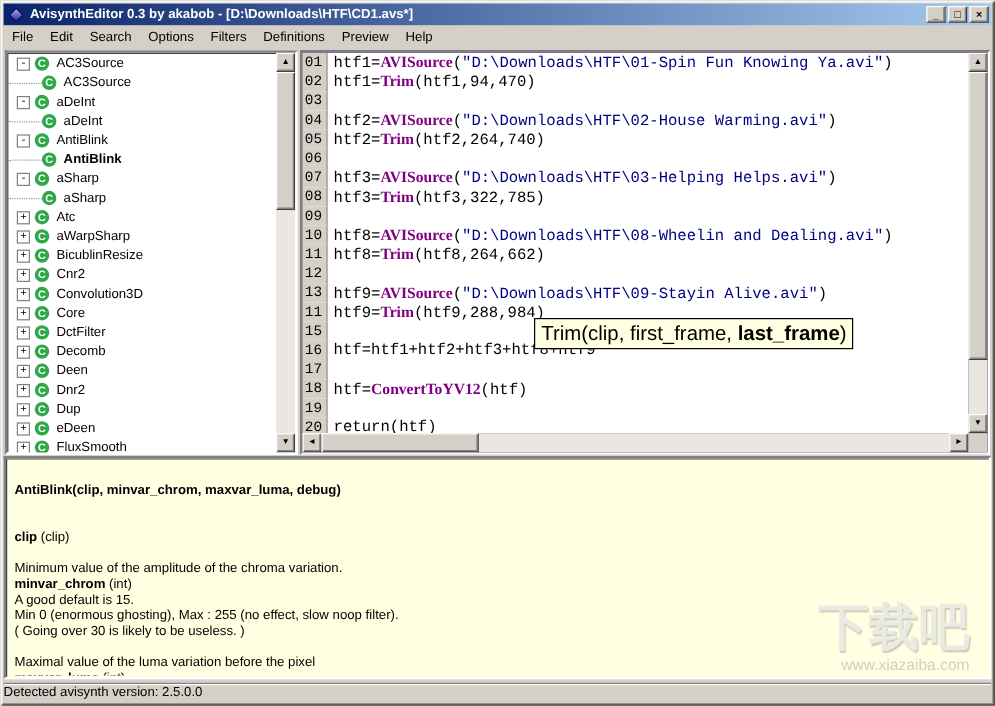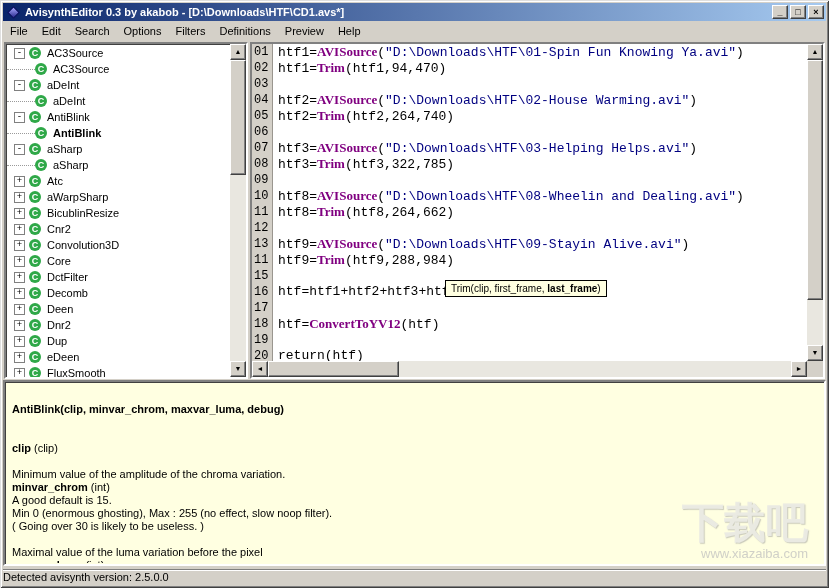--- a/index.html
+++ b/index.html
@@ -58,22 +58,22 @@
   .sb-btn.down{bottom:0;left:0;}
   .sb-btn.left{left:0;top:0;}
   .sb-btn.right{right:0;top:0;}
   .sb-thumb{position:absolute;background:var(--gray);
     border:1px solid;border-color:#fff #404040 #404040 #fff;box-shadow:inset -1px -1px 0 #808080;}
   .tree .sb-thumb{left:0;top:16px;width:16px;height:115px;}
   .editor .vscroll .sb-thumb{left:0;top:16px;width:16px;height:240px;}
   .editor .hscroll .sb-thumb{left:16px;top:0;height:16px;width:131px;}
   .sb-corner{position:absolute;right:0;bottom:0;width:16px;height:16px;background:var(--gray);}
   
-  .tooltip{position:absolute;left:445px;top:280px;z-index:9;background:var(--help);border:1px solid #000;
-    padding:2px 5px;font-size:10px;white-space:nowrap;}
+  .tooltip{position:absolute;left:445px;top:265px;z-index:9;background:var(--help);border:1px solid #000;
+    padding:2px 5px;font-size:17px;white-space:nowrap;}
   .b{font-weight:bold;}
   
   .help{position:absolute;left:3px;top:380px;width:823px;height:186px;background:var(--help);overflow:hidden;}
   .help-inner{position:absolute;left:1px;top:1px;right:1px;bottom:1px;overflow:hidden;padding:20px 6px;}
   .help-line{font-size:11px;line-height:13px;color:#000;white-space:nowrap;}
   
   .watermark{position:absolute;right:16px;bottom:2px;text-align:right;pointer-events:none;}
   .wm-big{font-size:42px;font-weight:bold;color:rgba(235,235,228,0.95);text-shadow:1px 1px 1px rgba(150,150,150,0.5);line-height:46px;}
   .wm-url{font-size:13px;color:rgba(205,205,198,0.95);line-height:16px;}
   

